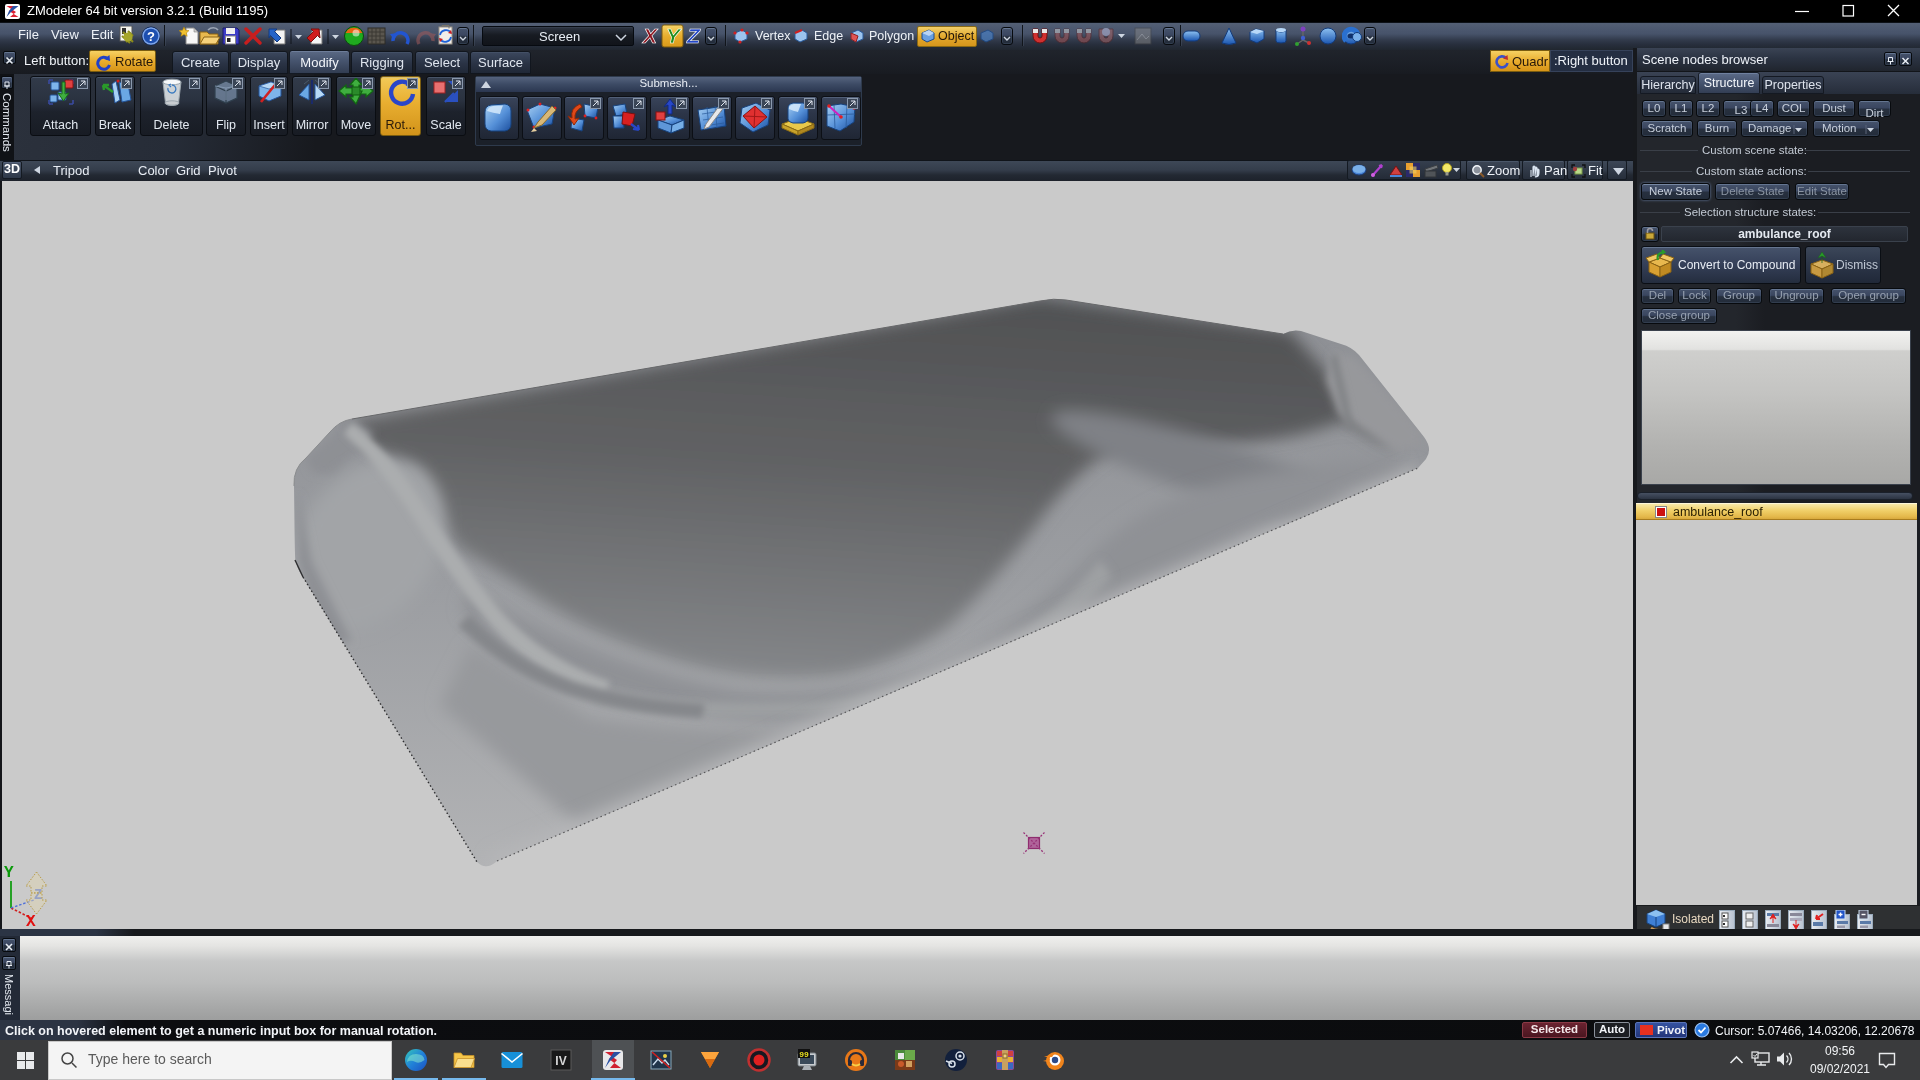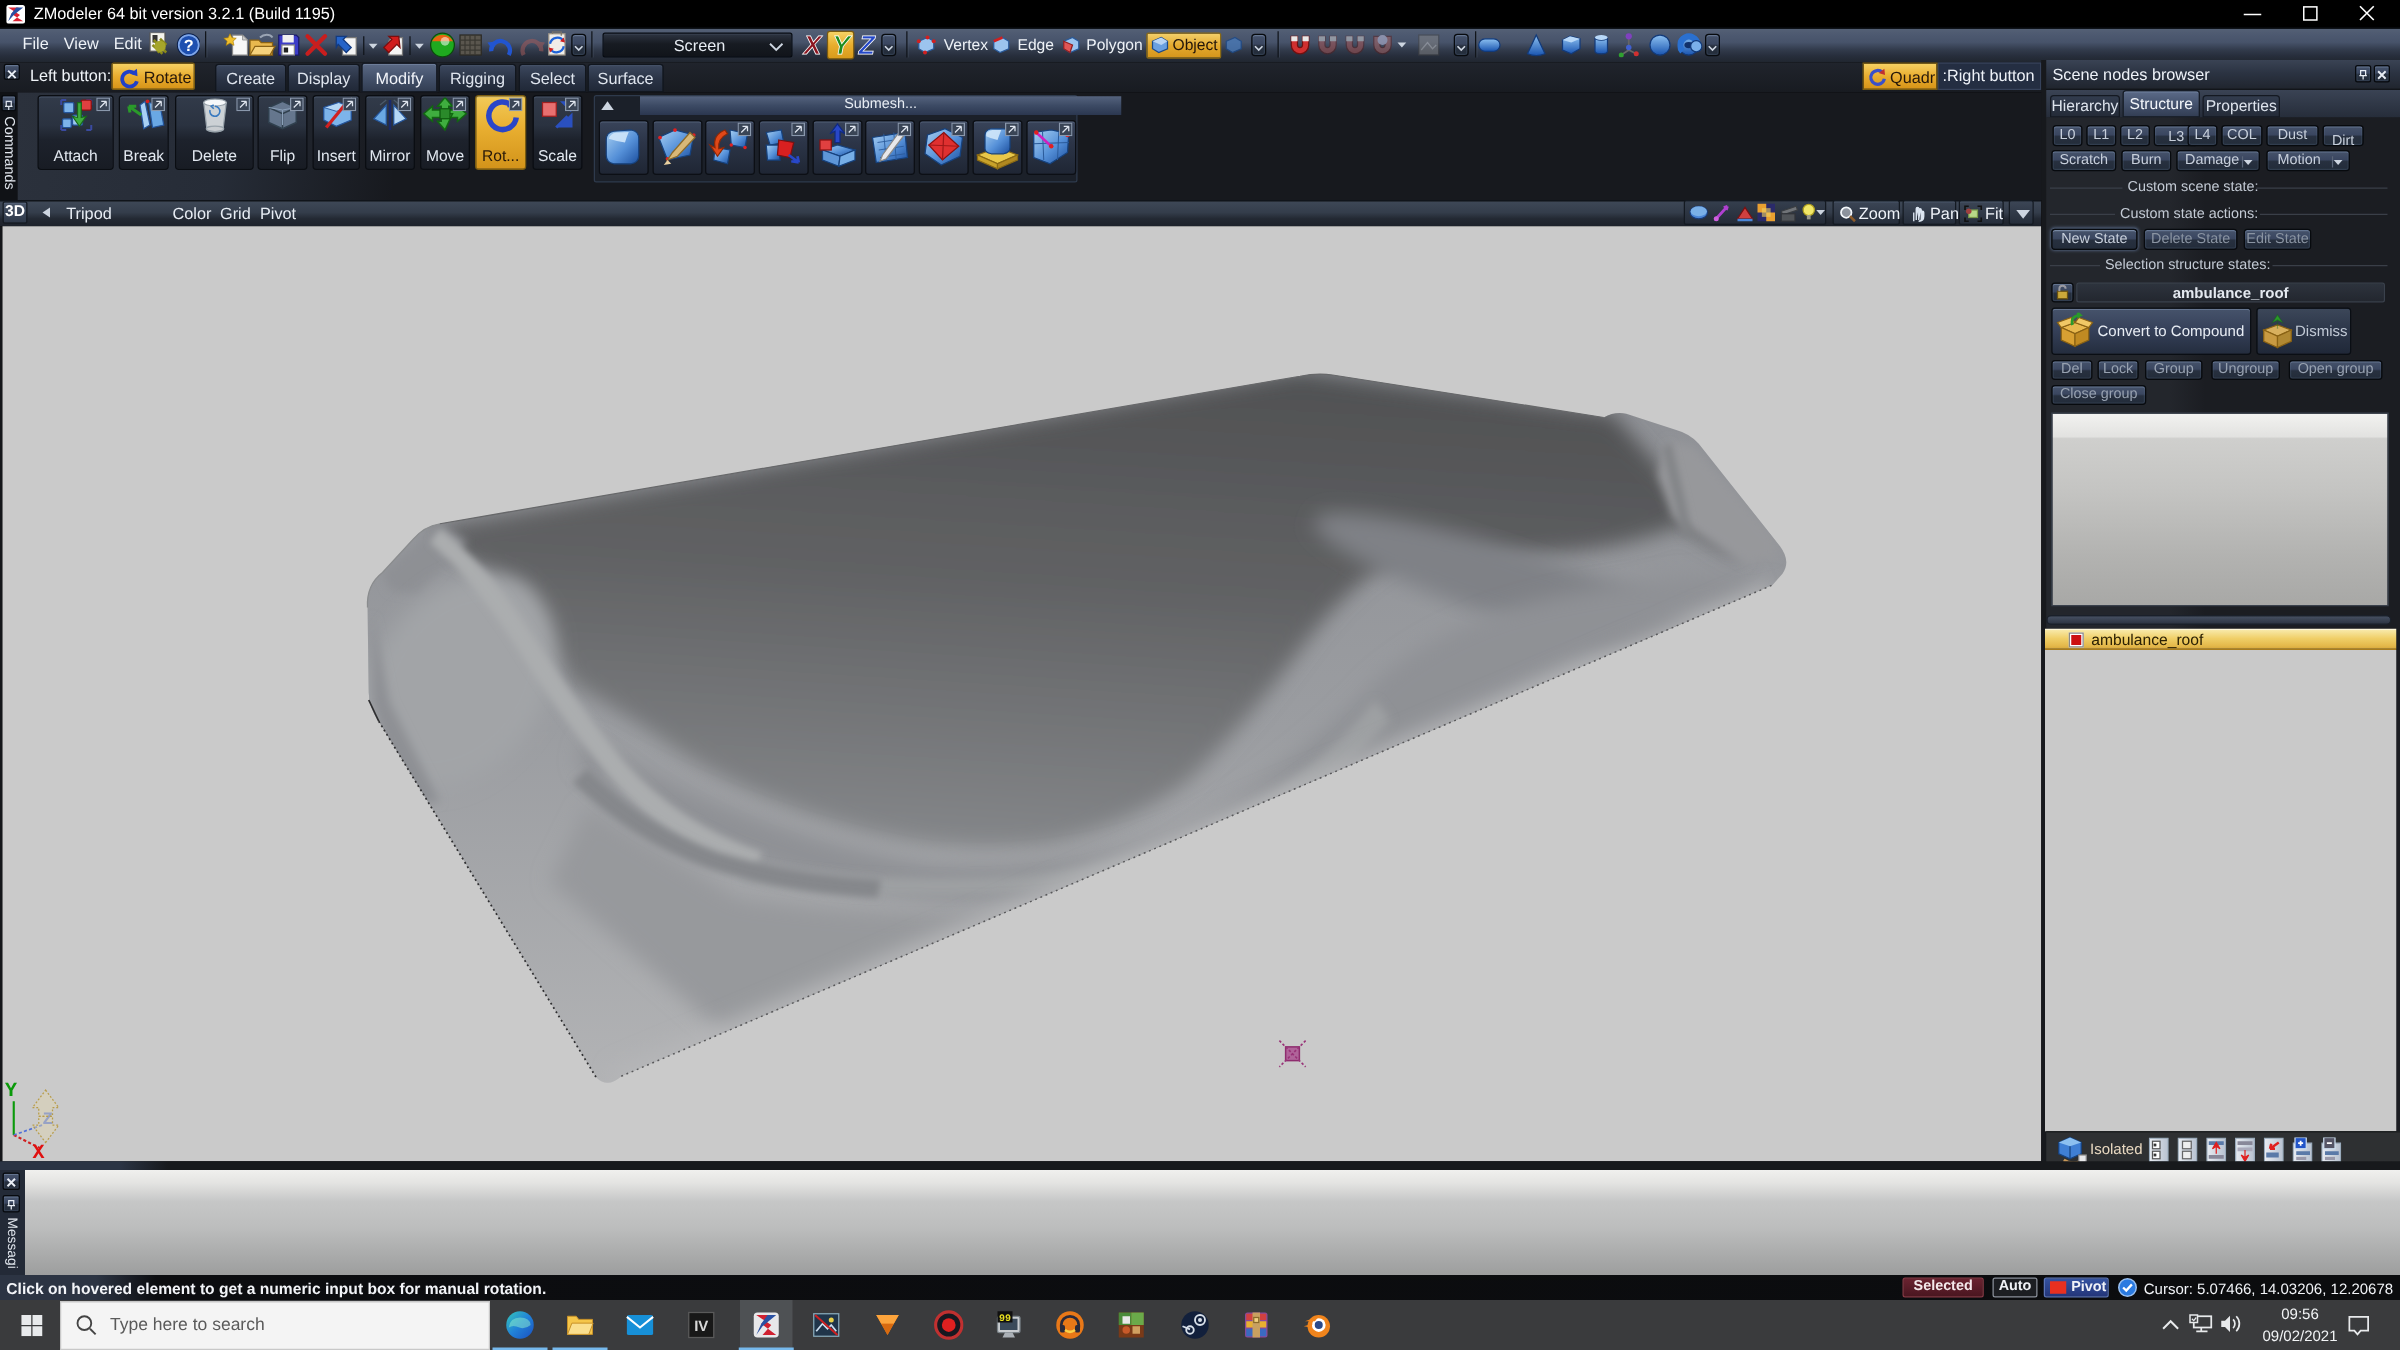--- a/index.html
+++ b/index.html
@@ -423,21 +423,21 @@
 <path d="M12 10 l0 12 -12 0 z" fill="#2a50c0" transform="translate(0,2)"></path>
     </g>
   </svg>
 <div class="abs" style="left:426px;top:118px;width:40px;text-align:center;font-size:12.5px;color:#e2e8f0;">Scale</div>
 <svg class="abs" style="left:452px;top:78px" width="11" height="11" viewBox="0 0 11 11">
     <rect x="0.5" y="0.5" width="10" height="10" fill="#3a4556" stroke="#8a98ac"></rect>
     <path d="M3 8 L8 3 M8 3 h-4 M8 3 v4" stroke="#dfe5ee" fill="none"></path>
   </svg>
 
 <div class="abs" style="left:475px;top:76px;width:387px;height:70px;background:#1b2029;border:1px solid #2e3a4c;border-radius:2px;"></div>
-<div class="abs" style="left:476px;top:77px;width:385px;height:15px;background:linear-gradient(#55637e,#3c4a64 50%,#2b3750);color:#e8edf4;font-size:11.5px;text-align:center;margin-left:36px;">Submesh...</div>
+<div class="abs" style="left:476px;top:77px;width:385px;height:15px;background:linear-gradient(#55637e,#3c4a64 50%,#2b3750);color:#e8edf4;font-size:11.5px;text-align:center;">Submesh...</div>
 <svg class="abs" style="left:480px;top:80px" width="12" height="9" viewBox="0 0 12 9">
     <path d="M6 1 L11 8 L1 8 Z" fill="#cdd5e0"></path>
   </svg>
 <div class="abs" style="left:479px;top:96px;width:40px;height:44px;background:linear-gradient(#39445a 0%,#2c3548 40%,#1f2634 100%);border:1px solid #0c0f15;border-radius:3px;box-shadow:inset 0 1px 0 rgba(140,160,190,.3);"></div>
 <svg class="abs" style="left:479px;top:97px" width="40" height="42" viewBox="0 0 40 40">
     <defs>
       <linearGradient id="sg" x1="0" y1="0" x2="1" y2="1">
         <stop offset="0" stop-color="#a8d0f2"></stop>
         <stop offset=".55" stop-color="#5590d8"></stop>
         <stop offset="1" stop-color="#1c4f9e"></stop>

